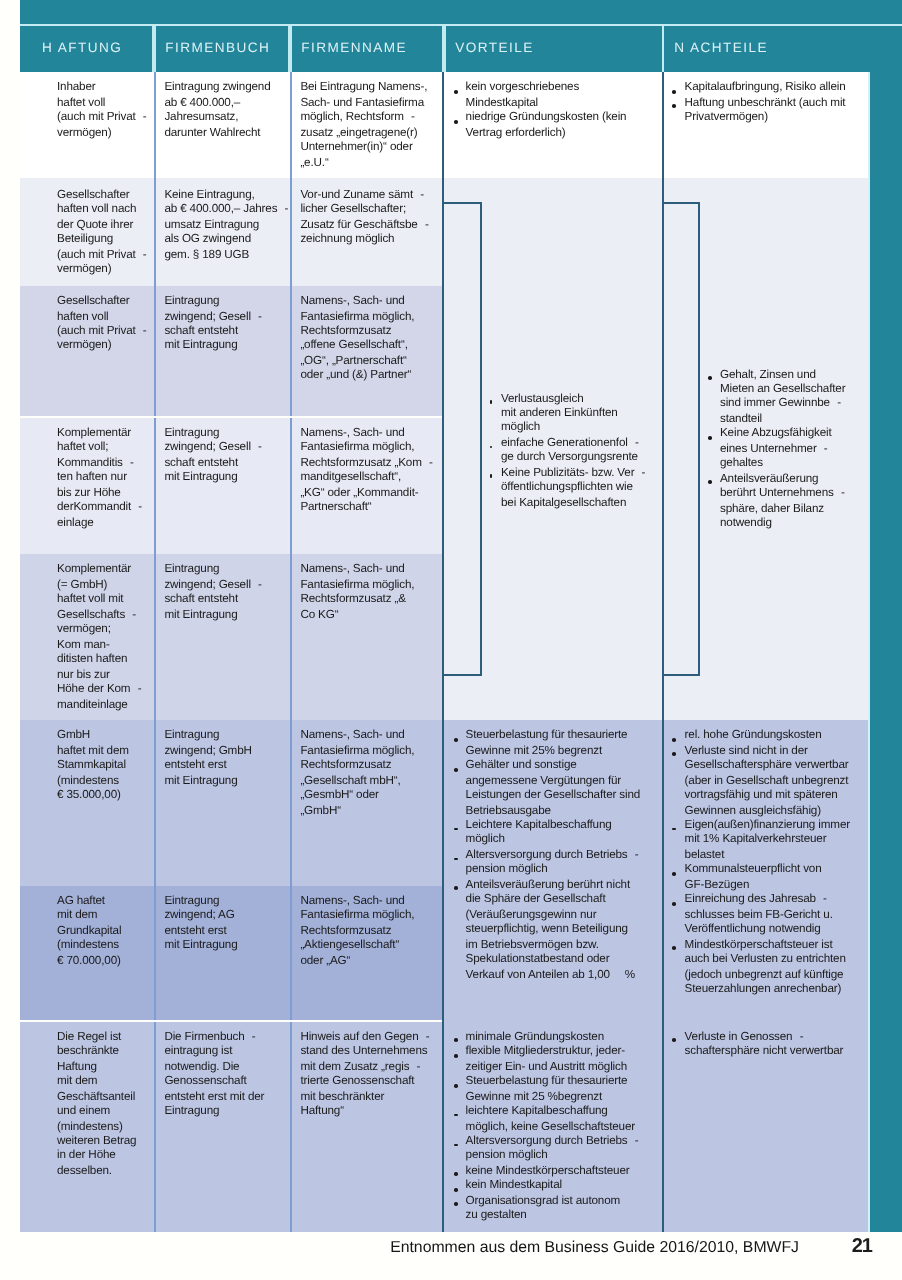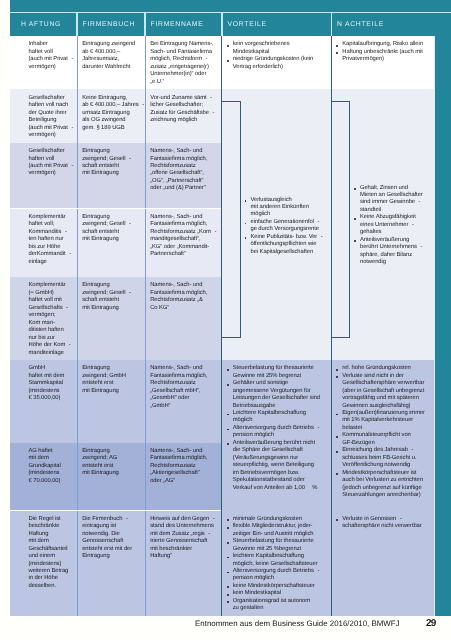--- a/index.html
+++ b/index.html
@@ -480,15 +480,15 @@
       <div class="bx" style="left: 211.45px; top: 65.3px; width: 18.35px; height: 0.95px; background: rgb(46, 93, 123);"></div>
       <div class="bx" style="left: 211.45px; top: 300.6px; width: 18.35px; height: 0.95px; background: rgb(46, 93, 123);"></div>
       <div class="bx" style="left: 229.8px; top: 65.3px; width: 0.95px; height: 236.4px; background: rgb(46, 93, 123);"></div>
       <div class="bx" style="left: 320.95px; top: 65.3px; width: 18.35px; height: 0.95px; background: rgb(46, 93, 123);"></div>
       <div class="bx" style="left: 320.95px; top: 300.6px; width: 18.35px; height: 0.95px; background: rgb(46, 93, 123);"></div>
       <div class="bx" style="left: 339.3px; top: 65.3px; width: 0.95px; height: 236.4px; background: rgb(46, 93, 123);"></div>
     </div>
   <div class="rightline"></div>
   <div id="footer">
     <span class="src">Entnommen aus dem Business Guide 2016/2010, BMWFJ</span>
-    <span class="pg">29</span>
+    <span class="pg">21</span>
   </div>
 </div>
 
 </body></html>

